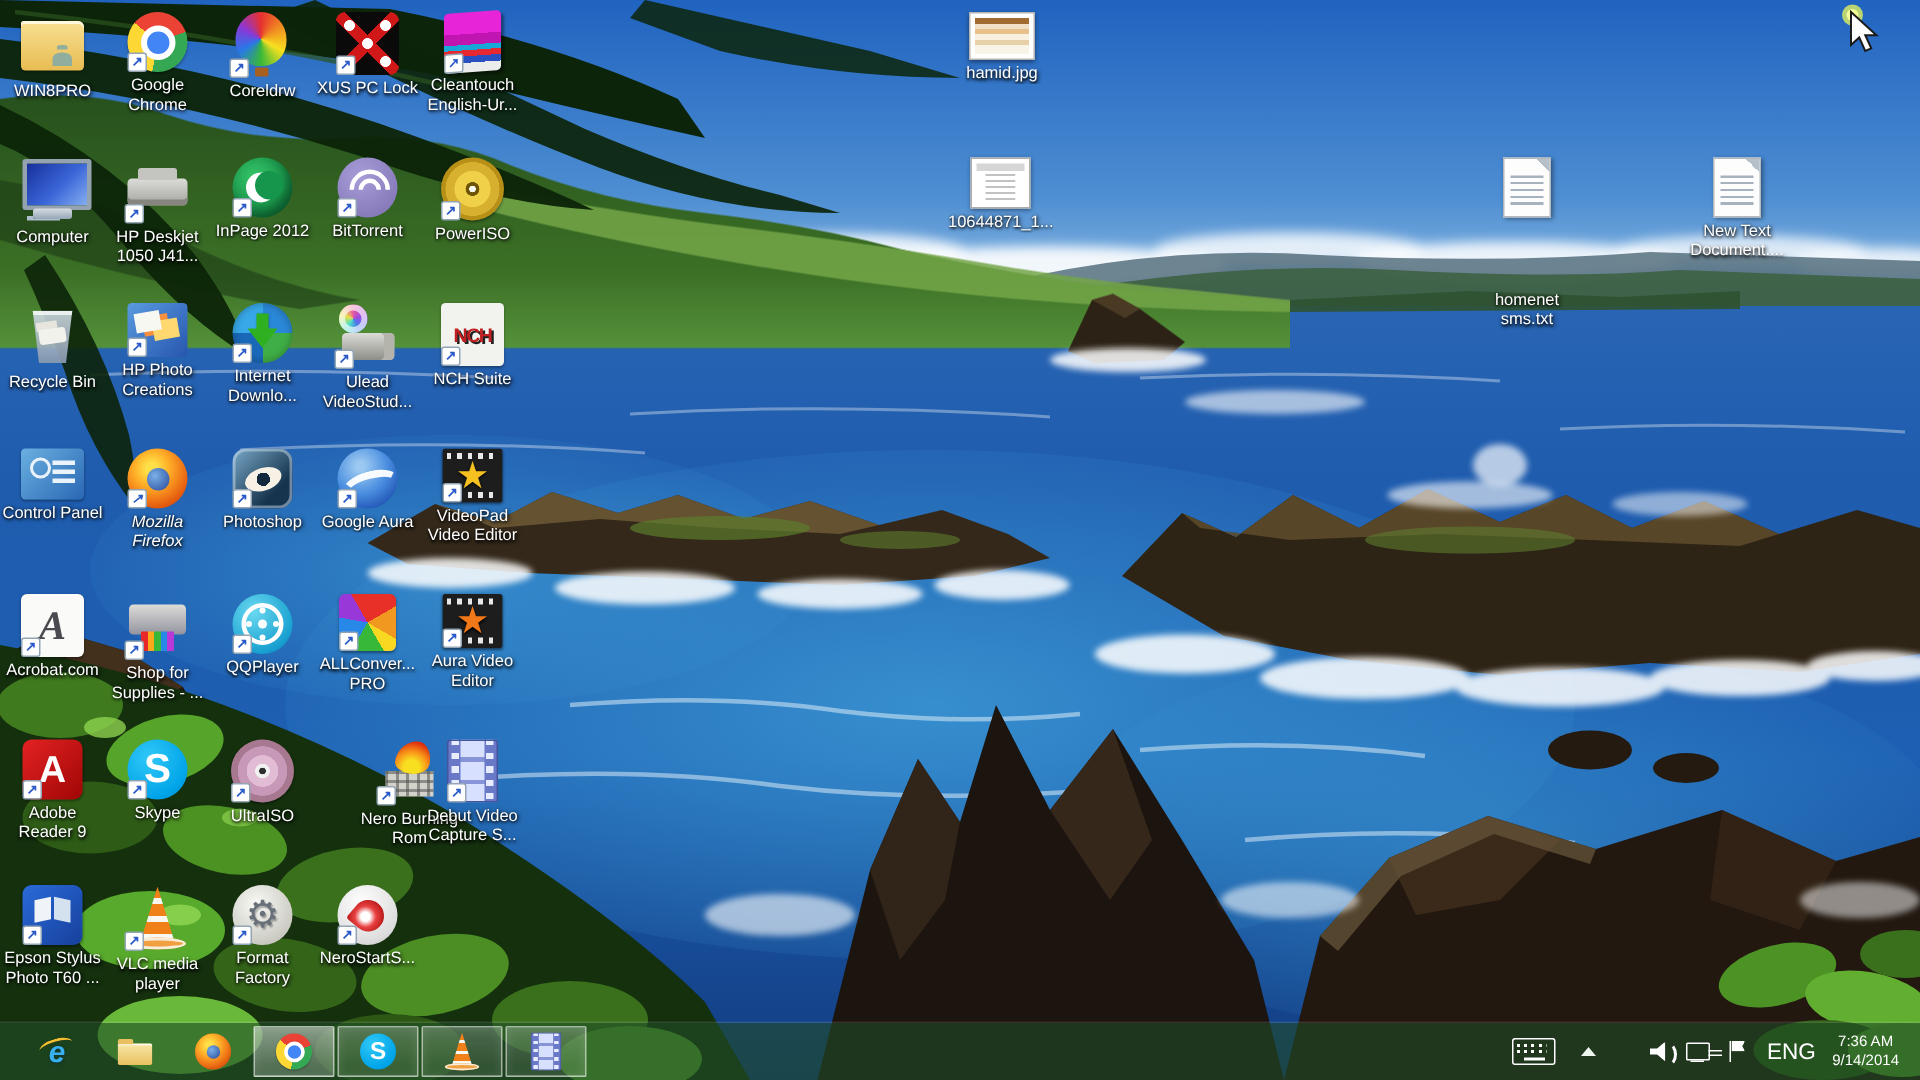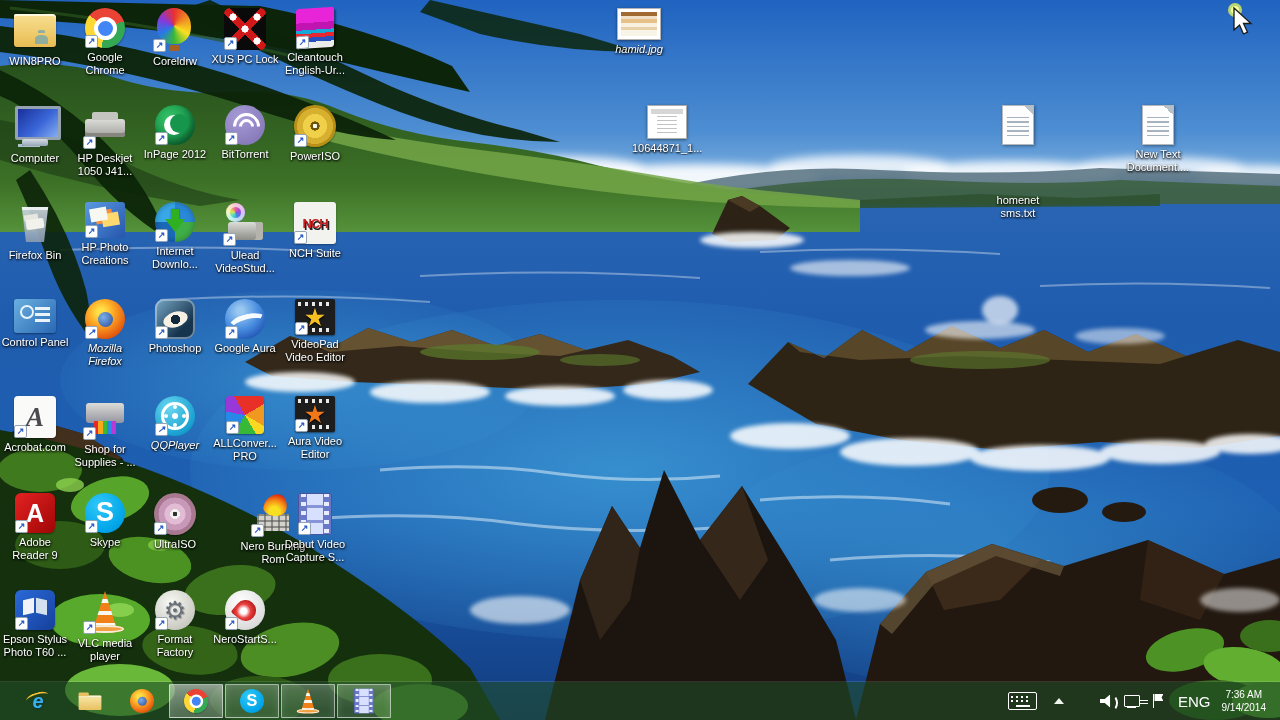--- a/index.html
+++ b/index.html
@@ -352,21 +352,21 @@
         <div class="dicon-label" data-name="desktop-icon-label">BitTorrent</div>
       </div>
       <div class="dicon" data-name="desktop-icon-poweriso" style="left: 280px; top: 105px;">
         <div class="dimg ic-poweriso-disc" data-name="poweriso-disc-icon">
           <span class="sc" data-name="shortcut-arrow-icon"></span>
         </div>
         <div class="dicon-label" data-name="desktop-icon-label">PowerISO</div>
       </div>
       <div class="dicon" data-name="desktop-icon-recycle-bin" style="left: 0px; top: 202px;">
         <div class="dimg ic-recycle-bin" data-name="recycle-bin-icon"></div>
-        <div class="dicon-label" data-name="desktop-icon-label">Firefox Bin</div>
+        <div class="dicon-label" data-name="desktop-icon-label">Recycle Bin</div>
       </div>
       <div class="dicon" data-name="desktop-icon-hp-photo-creations" style="left: 70px; top: 202px;">
         <div class="dimg ic-hp-photo" data-name="hp-photo-icon">
           <span class="sc" data-name="shortcut-arrow-icon"></span>
         </div>
         <div class="dicon-label" data-name="desktop-icon-label">HP Photo Creations</div>
       </div>
       <div class="dicon" data-name="desktop-icon-internet-downlo" style="left: 140px; top: 202px;">
         <div class="dimg ic-idm" data-name="idm-icon">
           <span class="sc" data-name="shortcut-arrow-icon"></span>
@@ -418,21 +418,21 @@
           <span class="sc" data-name="shortcut-arrow-icon"></span>
         </div>
         <div class="dicon-label" data-name="desktop-icon-label">Acrobat.com</div>
       </div>
       <div class="dicon" data-name="desktop-icon-shop-for-supplies" style="left: 70px; top: 396px;">
         <div class="dimg ic-shop-supplies" data-name="shop-supplies-icon">
           <span class="sc" data-name="shortcut-arrow-icon"></span>
         </div>
         <div class="dicon-label" data-name="desktop-icon-label">Shop for Supplies - ...</div>
       </div>
-      <div class="dicon" data-name="desktop-icon-qqplayer" style="left: 140px; top: 396px; font-style: italic;">
+      <div class="dicon" data-name="desktop-icon-qqplayer" style="left: 140px; top: 396px;">
         <div class="dimg ic-qqplayer" data-name="qqplayer-icon">
           <span class="sc" data-name="shortcut-arrow-icon"></span>
         </div>
         <div class="dicon-label" data-name="desktop-icon-label">QQPlayer</div>
       </div>
       <div class="dicon" data-name="desktop-icon-allconver-pro" style="left: 210px; top: 396px;">
         <div class="dimg ic-allconverter" data-name="allconverter-icon">
           <span class="sc" data-name="shortcut-arrow-icon"></span>
         </div>
         <div class="dicon-label" data-name="desktop-icon-label">ALLConver... PRO</div>
@@ -490,21 +490,21 @@
           <span class="sc" data-name="shortcut-arrow-icon"></span>
         </div>
         <div class="dicon-label" data-name="desktop-icon-label">Format Factory</div>
       </div>
       <div class="dicon" data-name="desktop-icon-nerostarts" style="left: 210px; top: 590px;">
         <div class="dimg ic-nerostart" data-name="nerostart-icon">
           <span class="sc" data-name="shortcut-arrow-icon"></span>
         </div>
         <div class="dicon-label" data-name="desktop-icon-label">NeroStartS...</div>
       </div>
-      <div class="dicon" data-name="desktop-icon-hamid-jpg" style="left: 604px; top: 8px; font-style: italic;">
+      <div class="dicon" data-name="desktop-icon-hamid-jpg" style="left: 633px; top: 8px;">
         <div class="dimg ic-image-file" data-name="image-file-icon"></div>
         <div class="dicon-label" data-name="desktop-icon-label">hamid.jpg</div>
       </div>
       <div class="dicon" data-name="desktop-icon-10644871-1" style="left: 632px; top: 105px;">
         <div class="dimg ic-image-file2" data-name="image-file2-icon"></div>
         <div class="dicon-label" data-name="desktop-icon-label">10644871_1...</div>
       </div>
       <div class="dicon" data-name="desktop-icon-homenet-sms-txt" style="left: 983px; top: 105px; gap: 46px;">
         <div class="dimg ic-text-file" data-name="text-file-icon"></div>
         <div class="dicon-label" data-name="desktop-icon-label">homenet sms.txt</div>

